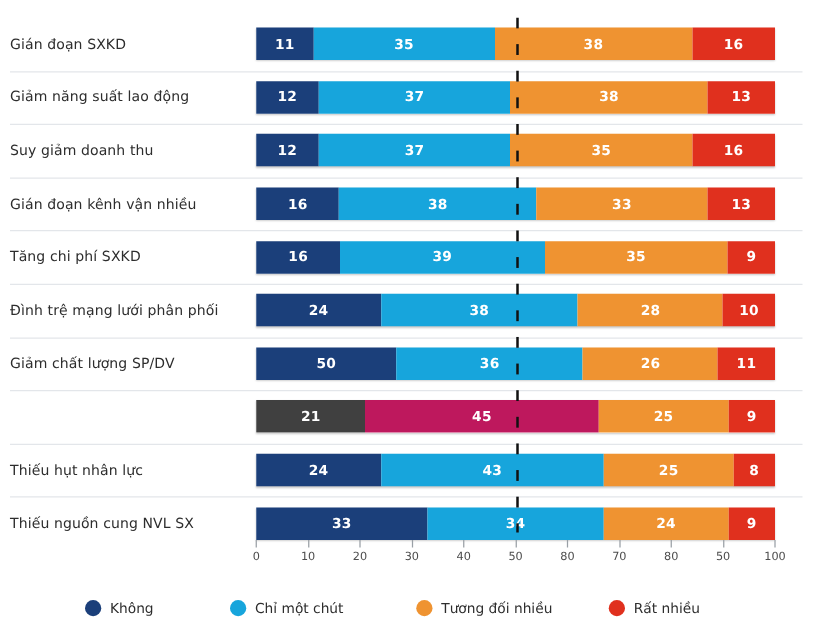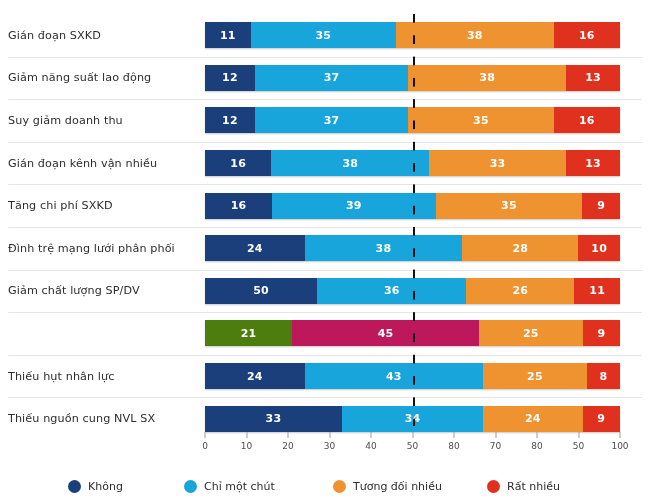--- a/index.html
+++ b/index.html
@@ -266,21 +266,21 @@
           <div class="seg" style="width: 26%; background: rgb(239, 147, 49);">
             <span>26</span>
           </div>
           <div class="seg" style="width: 11%; background: rgb(224, 48, 30);">
             <span>11</span>
           </div>
         </div>
       </div>
       <div class="row">
         <div class="bar">
-          <div class="seg" style="width: 21%; background: #4d7c0f;">
+          <div class="seg" style="width: 21%; background: #404040;">
             <span>21</span>
           </div>
           <div class="seg" style="width: 45%; background: #be185d;">
             <span>45</span>
           </div>
           <div class="seg" style="width: 25%; background: rgb(239, 147, 49);">
             <span>25</span>
           </div>
           <div class="seg" style="width: 9%; background: rgb(224, 48, 30);">
             <span>9</span>

